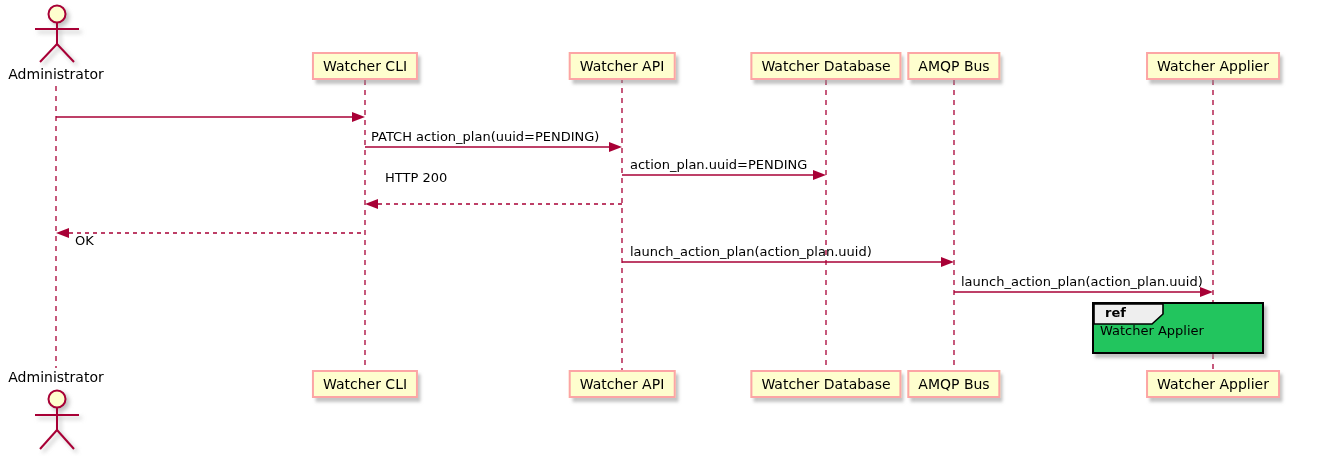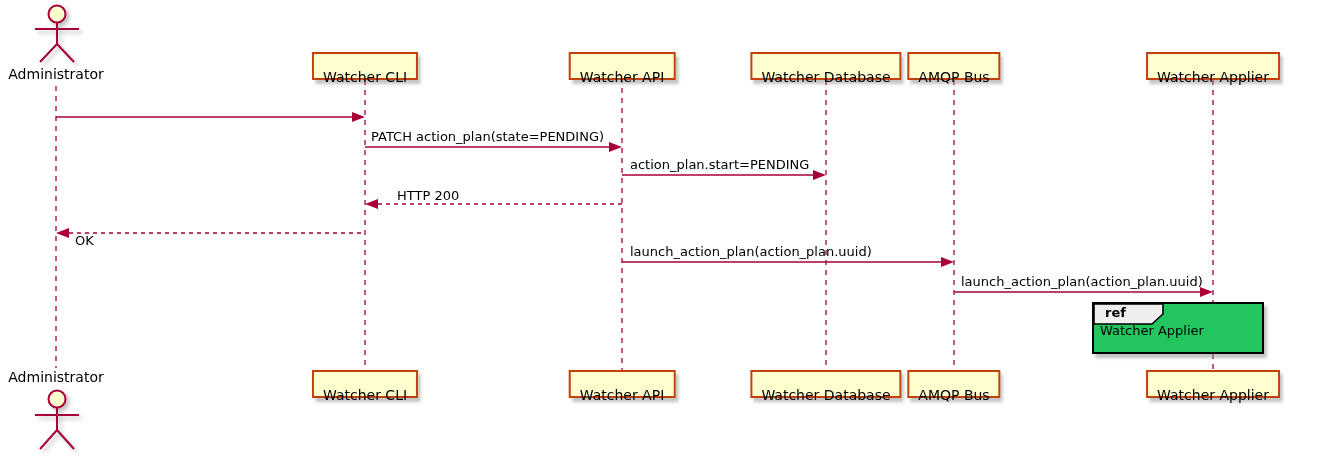--- a/index.html
+++ b/index.html
@@ -11,23 +11,23 @@
     color:#000;
     overflow:hidden;
   }
   #lines{position:absolute;left:0;top:0;pointer-events:none;}
   .participant{
     position:absolute;
     transform:translateX(-50%);
     box-sizing:border-box;
     height:28px;
     line-height:24px;
-    padding:11px 9px;
+    padding:0 9px;
     background:#FEFECE;
-    border:2px solid #c2410c;
+    border:2px solid #fca5a5;
     font-size:14px;
     text-align:center;
     white-space:nowrap;
     box-shadow:3px 4px 3px rgba(145,145,145,0.55);
   }
   .actor-label{
     position:absolute;
     transform:translateX(-50%);
     font-size:14px;
     white-space:nowrap;
@@ -122,23 +122,23 @@
   <div class="participant" style="left:826px;top:52px;">Watcher Database</div>
   <div class="participant" style="left:954px;top:52px;">AMQP Bus</div>
   <div class="participant" style="left:1213px;top:52px;">Watcher Applier</div>
 
   <div class="participant" style="left:365px;top:370px;">Watcher CLI</div>
   <div class="participant" style="left:622px;top:370px;">Watcher API</div>
   <div class="participant" style="left:826px;top:370px;">Watcher Database</div>
   <div class="participant" style="left:954px;top:370px;">AMQP Bus</div>
   <div class="participant" style="left:1213px;top:370px;">Watcher Applier</div>
 
-  <div class="msg-label" style="left:371px;top:129px;">PATCH action_plan(state=PENDING)</div>
-  <div class="msg-label" style="left:630px;top:157px;">action_plan.start=PENDING</div>
-  <div class="msg-label" style="left:385px;top:188px;margin-left:12px;">HTTP 200</div>
+  <div class="msg-label" style="left:371px;top:129px;">PATCH action_plan(uuid=PENDING)</div>
+  <div class="msg-label" style="left:630px;top:157px;">action_plan.uuid=PENDING</div>
+  <div class="msg-label" style="left:385px;top:170px;">HTTP 200</div>
   <div class="msg-label" style="left:75px;top:233px;">OK</div>
   <div class="msg-label" style="left:630px;top:244px;">launch_action_plan(action_plan.uuid)</div>
   <div class="msg-label" style="left:961px;top:274px;">launch_action_plan(action_plan.uuid)</div>
 
   <div class="ref-box">
     <svg class="ref-tab" width="72" height="22">
       <path d="M1 1 L70 1 L70 11 L59 21 L1 21 Z" fill="#EEEEEE" stroke="#000000" stroke-width="1.6"></path>
     </svg>
     <div class="ref-tab-text">ref</div>
     <div class="ref-body">

